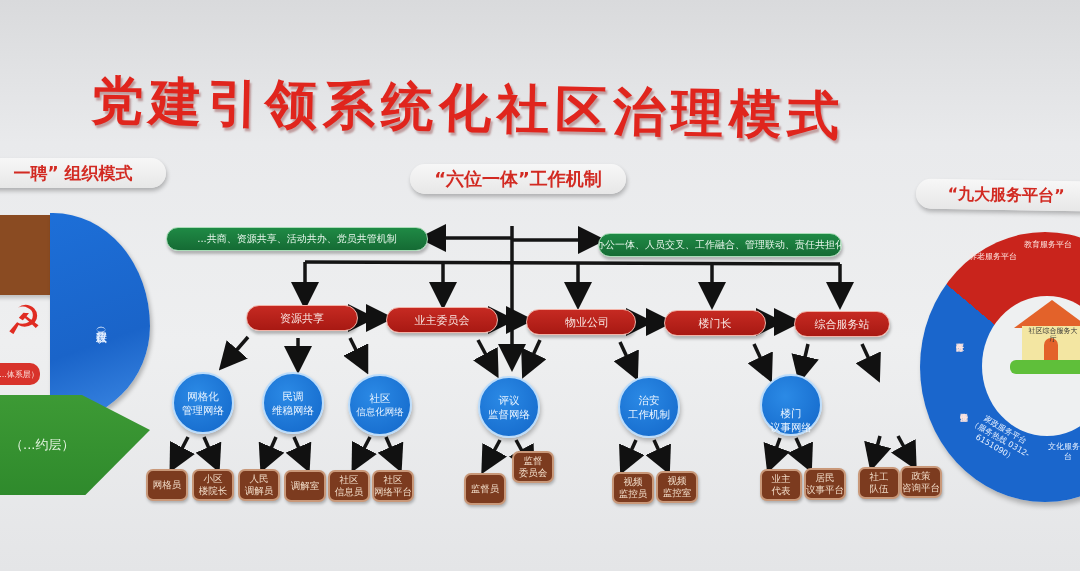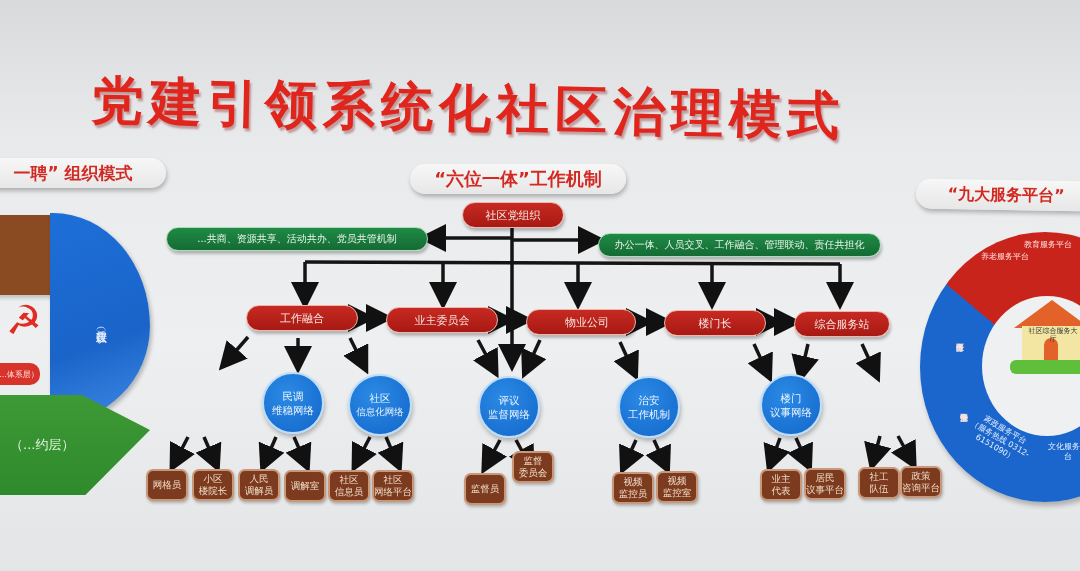--- a/index.html
+++ b/index.html
@@ -181,48 +181,51 @@
       <line x1="516" y1="440" x2="528" y2="462" marker-end="url(#ah)"></line>
       <line x1="636" y1="440" x2="626" y2="462" marker-end="url(#ah)"></line>
       <line x1="654" y1="440" x2="664" y2="462" marker-end="url(#ah)"></line>
       <line x1="780" y1="438" x2="772" y2="460" marker-end="url(#ah)"></line>
       <line x1="796" y1="438" x2="806" y2="460" marker-end="url(#ah)"></line>
       <line x1="880" y1="436" x2="874" y2="458" marker-end="url(#ah)"></line>
       <line x1="898" y1="436" x2="910" y2="458" marker-end="url(#ah)"></line>
     </g>
   </svg>
 
-  <div class="pill-red" style="left:462px;top:202px;width:102px;">社区党组织</div>
 
   <div class="pill-green" style="left:166px;top:227px;width:262px;">...共商、资源共享、活动共办、党员共管机制</div>
-  <div class="pill-green" style="left:598px;top:233px;width:283px;font-family:Liberation Mono, monospace;">办公一体、人员交叉、工作融合、管理联动、责任共担化</div>
-
-  <div class="pill-red" style="left:246px;top:305px;width:112px;">工作融合</div>
+  <div class="pill-green" style="left:598px;top:233px;width:244px;font-family:Liberation Mono, monospace;">办公一体、人员交叉、工作融合、管理联动、责任共担化</div>
+
+  <div class="pill-red" style="left:246px;top:305px;width:112px;">资源共享</div>
   <div class="pill-red" style="left:386px;top:307px;width:112px;">业主委员会</div>
   <div class="pill-red" style="left:526px;top:309px;width:110px;padding-left:12px;">物业公司</div>
   <div class="pill-red" style="left:664px;top:310px;width:102px;">楼门长</div>
   <div class="pill-red" style="left:794px;top:311px;width:96px;">综合服务站</div>
 
+  <div class="circle-blue" style="left:172px;top:372px;">
+    <span>网格化</span>
+    <span>管理网络</span>
+  </div>
   <div class="circle-blue" style="left:262px;top:372px;">
     <span>民调</span>
     <span>维稳网络</span>
   </div>
   <div class="circle-blue" style="left:348px;top:374px;width:64px;">
     <span>社区</span>
     <span style="font-size:9.5px">信息化网络</span>
   </div>
   <div class="circle-blue" style="left:478px;top:376px;">
     <span>评议</span>
     <span>监督网络</span>
   </div>
   <div class="circle-blue" style="left:618px;top:376px;">
     <span>治安</span>
     <span>工作机制</span>
   </div>
-  <div class="circle-blue" style="left:760px;top:374px;">
+  <div class="circle-blue" style="left:760px;top:374px;justify-content:flex-end;">
     <span>楼门</span>
     <span>议事网络</span>
   </div>
 
   <div class="tag-brown" style="left:146px;top:469px;">
     <span>网格员</span>
   </div>
   <div class="tag-brown" style="left:192px;top:469px;">
     <span>小区</span>
     <span>楼院长</span>
@@ -282,21 +285,21 @@
     <div class="lw-emblem">☭</div>
     <div class="lw-badge">（...体系层）</div>
     <div class="lw-green">
       <span>（...约层）</span>
     </div>
   </div>
 
   <div class="right-wheel">
     <div class="rw-ring"></div>
     <div class="rw-hole"></div>
-    <div class="rw-seg" style="left:48px;top:20px;width:50px;margin-left:12px;">
+    <div class="rw-seg" style="left:48px;top:20px;width:50px;">
       <div>养老服务平台</div>
     </div>
     <div class="rw-seg" style="left:100px;top:8px;width:56px;">
       <div>教育服务平台</div>
     </div>
     <div class="rw-seg" style="left:4px;top:70px;width:40px;writing-mode:vertical-rl;height:70px;">
       <div>医疗服务平台</div>
     </div>
     <div class="rw-seg" style="left:8px;top:140px;width:40px;writing-mode:vertical-rl;height:70px;">
       <div>物业服务平台</div>

